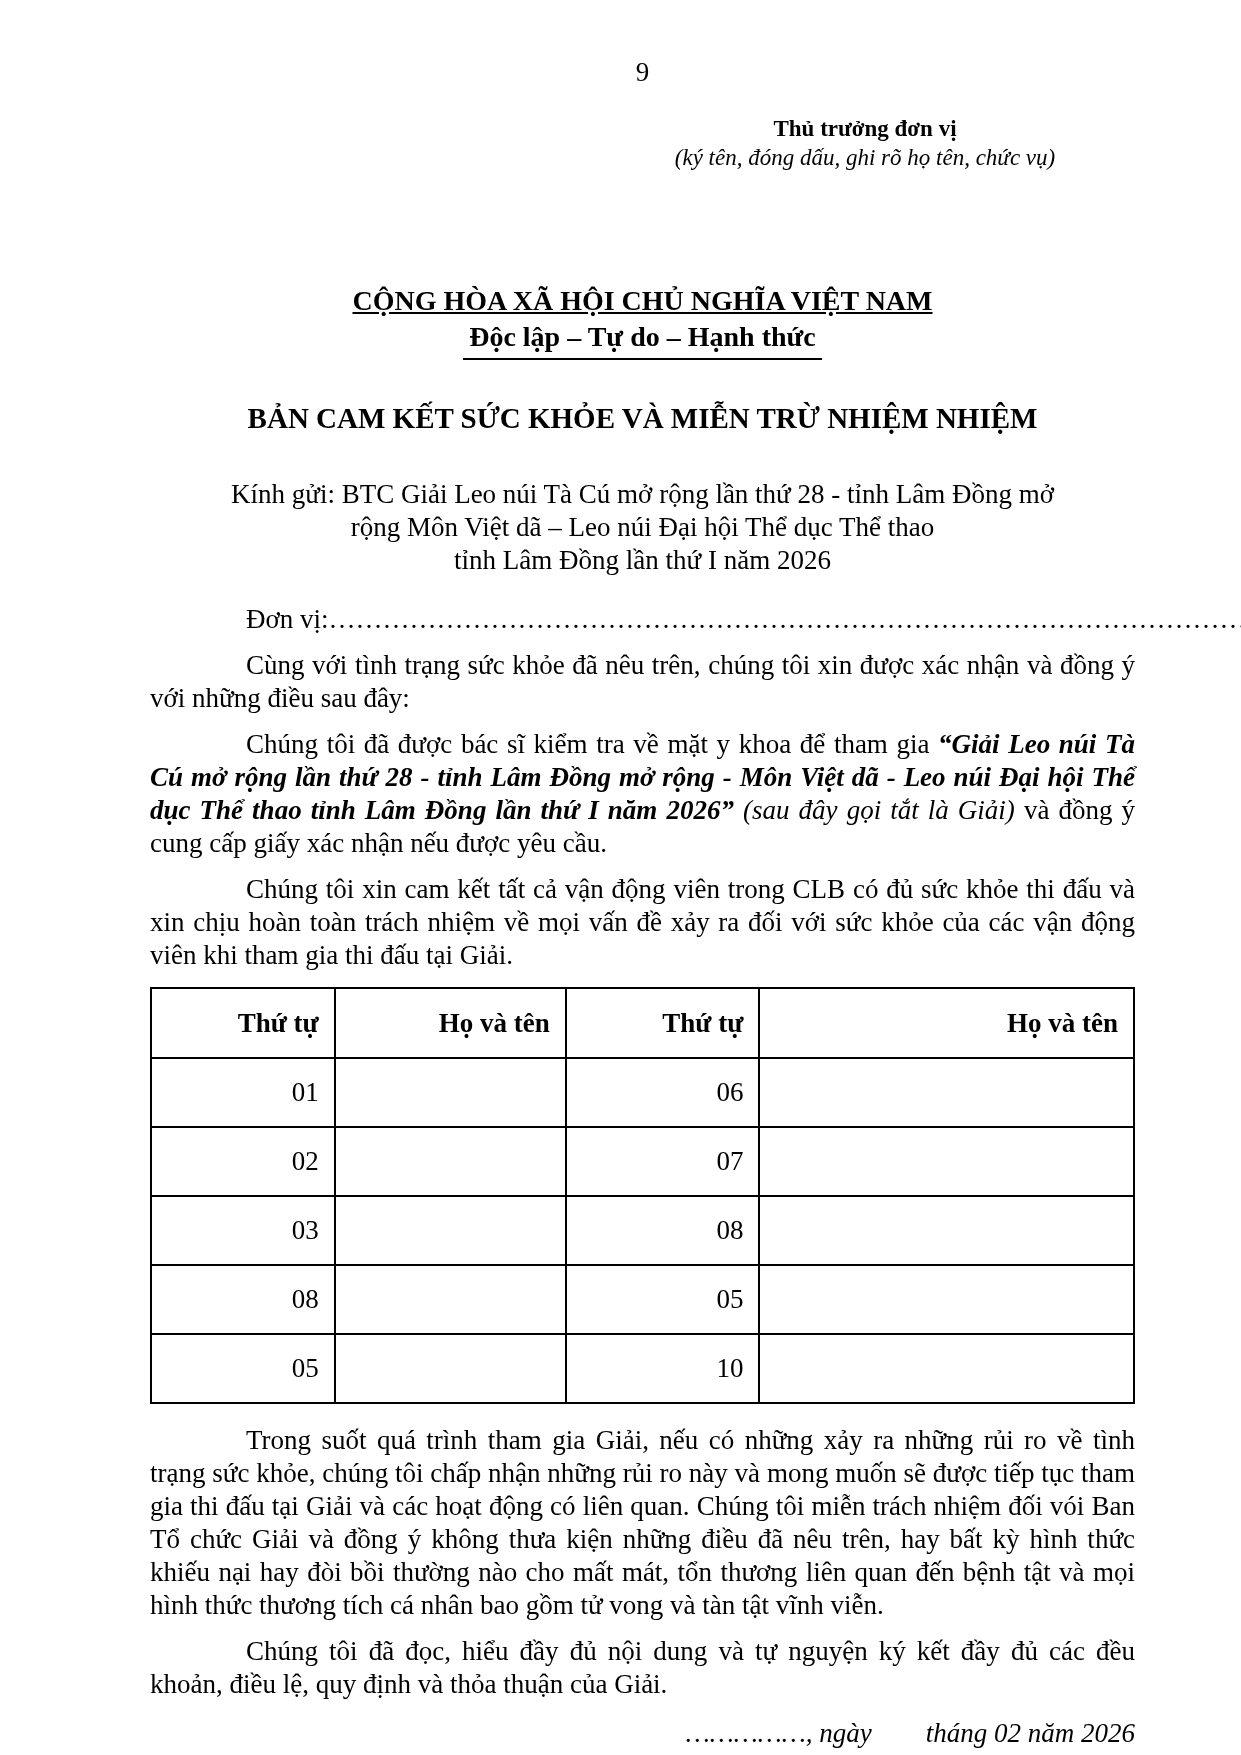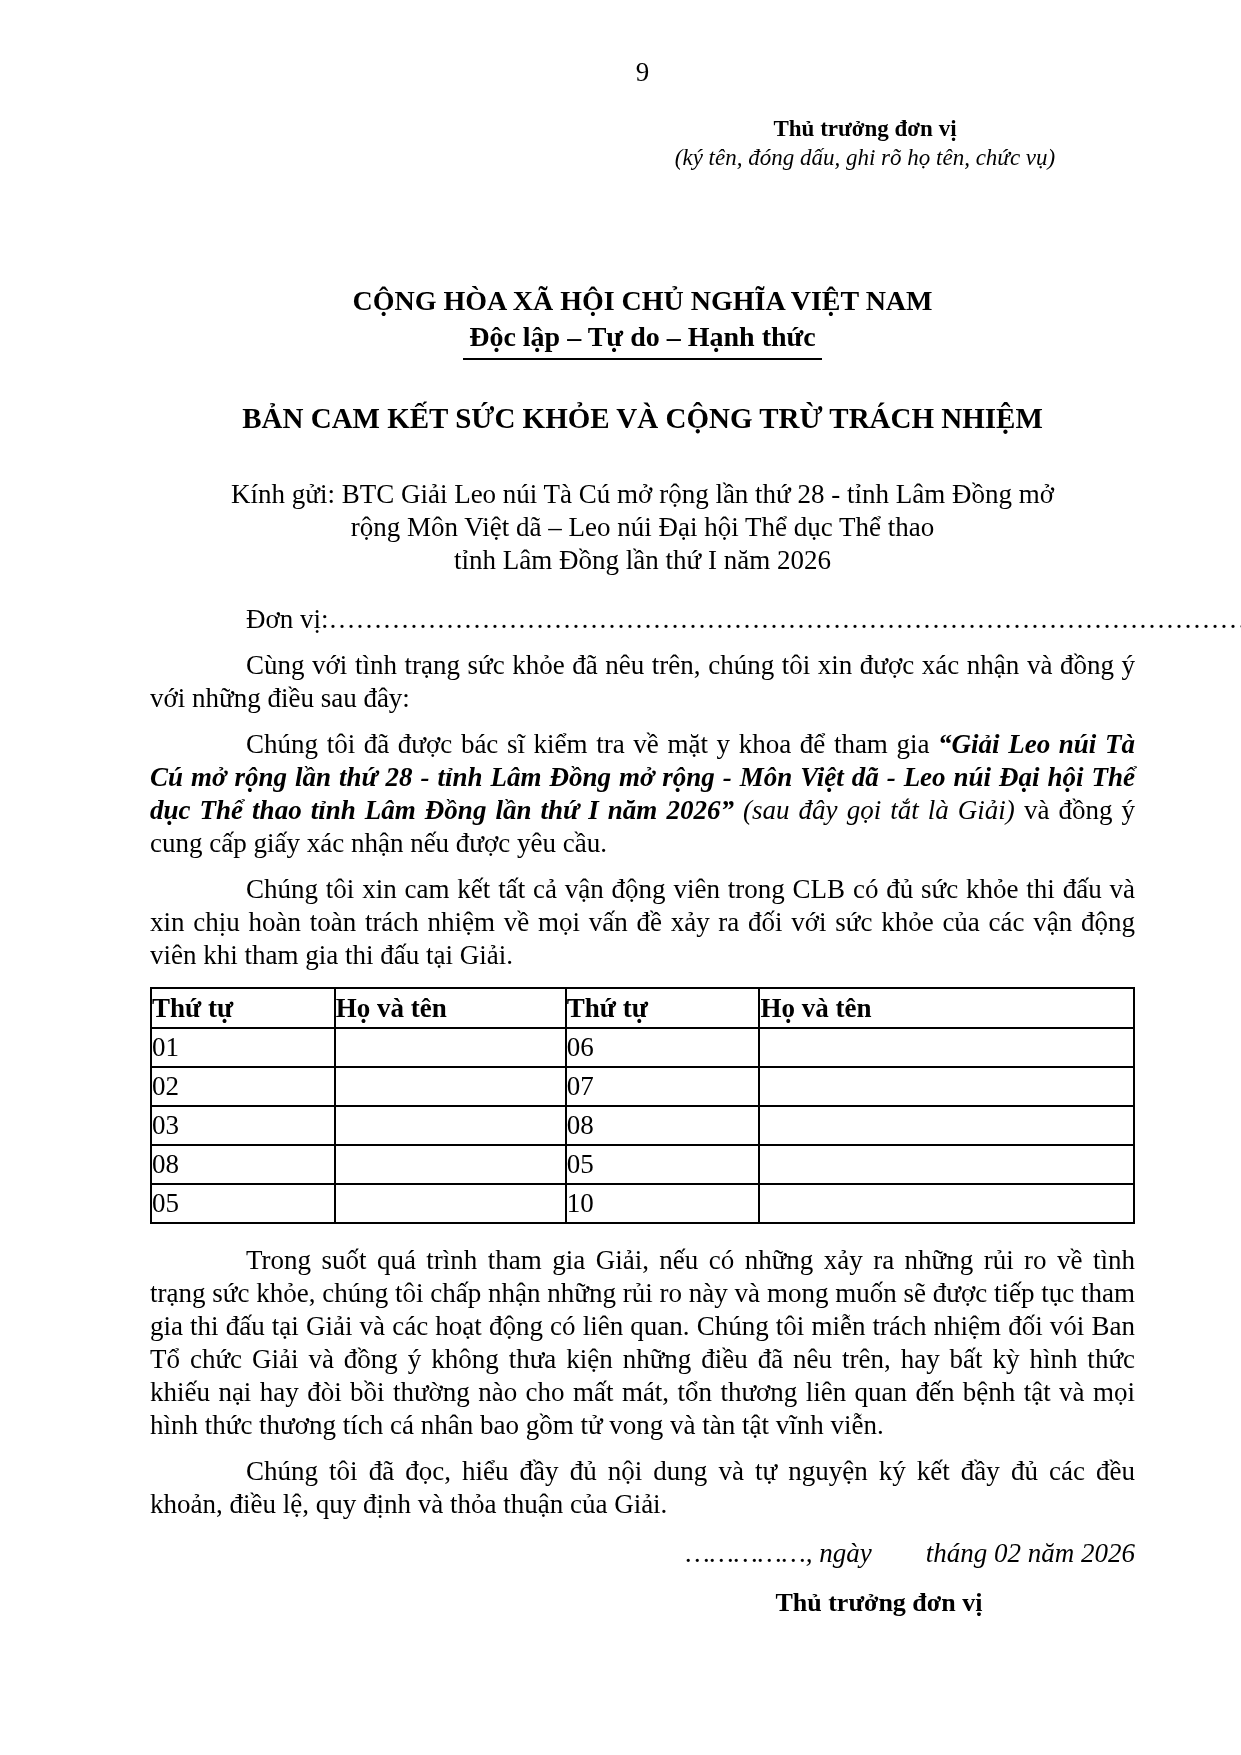--- a/index.html
+++ b/index.html
@@ -9,53 +9,53 @@
     font-family:"Liberation Serif","DejaVu Serif",serif;
     font-size:27px;
     box-sizing:border-box;
     padding:0 106px 0 150px;
     overflow:hidden;
   }
   .page-number { margin-top:56px; text-align:center; line-height:32px; }
   .top-sign { margin-top:26px; margin-left:auto; width:540px; text-align:center; font-size:23px; line-height:29px; }
   .top-sign .sig-title { font-weight:bold; }
   .top-sign .sig-note { font-style:italic; }
-  .national { margin-top:112px; text-align:center; font-weight:bold; font-size:28px; }
+  .national { margin-top:112px; text-align:center; font-weight:bold; font-size:28px;text-decoration:underline; }
   .national .line1 { line-height:34px; }
   .national .line2 { display:inline-block; line-height:32px; border-bottom:2px solid #000; padding:0 6px 5px; margin-top:3px; }
   .doc-title { margin-top:40px; text-align:center; font-weight:bold; font-size:29px; line-height:36px; }
   .recipient { margin-top:42px; text-align:center; line-height:33px; }
   .unit-line { margin-top:26px; text-indent:96px; line-height:33px; white-space:pre; }
   p.body-par { margin:13px 0 0 0; text-align:justify; text-indent:96px; line-height:33px; }
   p.par4 { margin-top:20px; }
   .emph { font-weight:bold; font-style:italic; }
   .aside { font-style:italic; }
   table.roster { margin-top:15px; width:100%; border-collapse:collapse; table-layout:fixed; }
-  table.roster th, table.roster td { border:2px solid #000; text-align:left; padding:0; font-size:27px; }
+  table.roster th, table.roster td { border:2px solid #000; text-align:right; padding:15px; font-size:27px; }
   table.roster th { height:38px; font-weight:bold; }
   table.roster td { height:37px;border-radius:13px; }
   .date-line { margin-top:16px; margin-left:auto; width:56%; text-align:right; font-style:italic; white-space:pre; line-height:33px; }
   .bottom-sign { margin-top:16px; margin-left:auto; width:52%; text-align:center; font-weight:bold; font-size:26px; line-height:33px; }
 </style>
 </head>
 <body>
 
 <div class="page-number">9</div>
 
 <div class="top-sign">
   <div class="sig-title">Thủ trưởng đơn vị</div>
   <div class="sig-note">(ký tên, đóng dấu, ghi rõ họ tên, chức vụ)</div>
 </div>
 
 <div class="national">
   <div class="line1">CỘNG HÒA XÃ HỘI CHỦ NGHĨA VIỆT NAM</div>
   <div><span class="line2">Độc lập – Tự do – Hạnh thức</span></div>
 </div>
 
-<div class="doc-title">BẢN CAM KẾT SỨC KHỎE VÀ CỘNG TRỪ TRÁCH NHIỆM</div>
+<div class="doc-title">BẢN CAM KẾT SỨC KHỎE VÀ MIỄN TRỪ NHIỆM NHIỆM</div>
 
 <div class="recipient">
   <div>Kính gửi: BTC Giải Leo núi Tà Cú mở rộng lần thứ 28 - tỉnh Lâm Đồng mở</div>
   <div>rộng Môn Việt dã – Leo núi Đại hội Thể dục Thể thao</div>
   <div>tỉnh Lâm Đồng lần thứ I năm 2026</div>
 </div>
 
 <div class="unit-line">Đơn vị:………………………………………………………………………………………………………………………………………………………………………………………………………………………………………………………………………………………………………………….</div>
 
 <p class="body-par">Cùng với tình trạng sức khỏe đã nêu trên, chúng tôi xin được xác nhận và đồng ý với những điều sau đây:</p>

